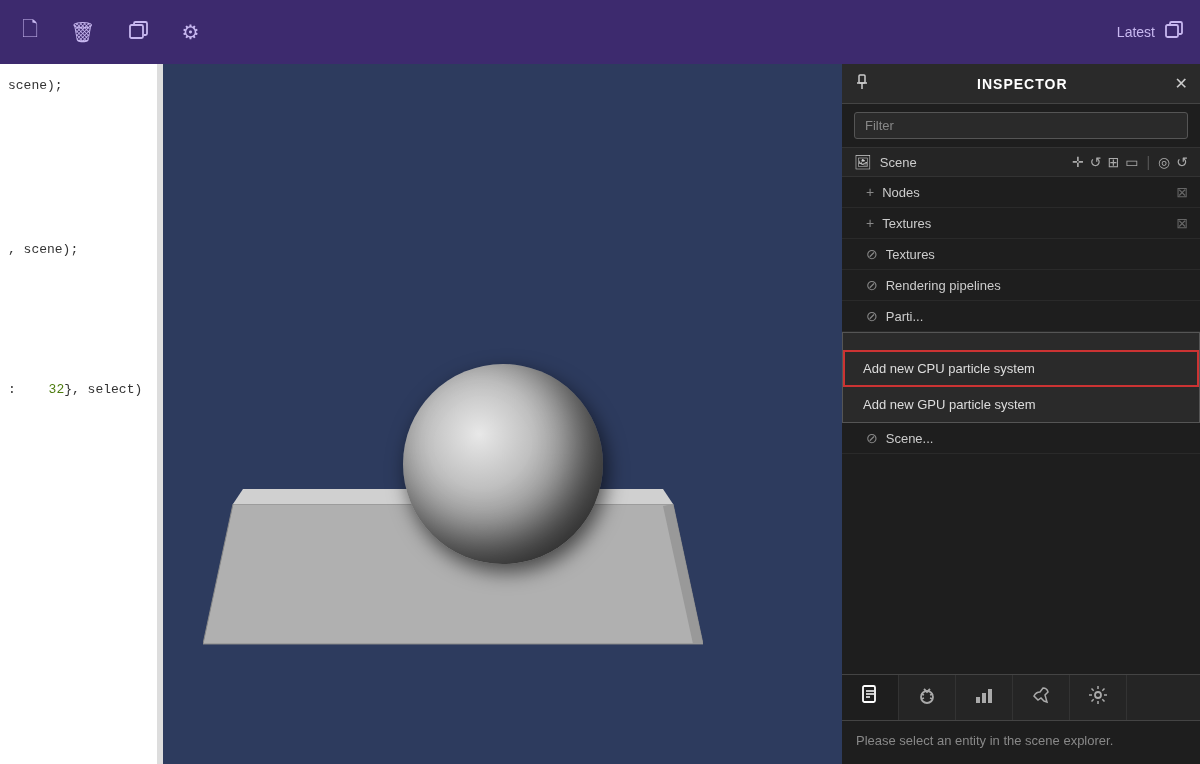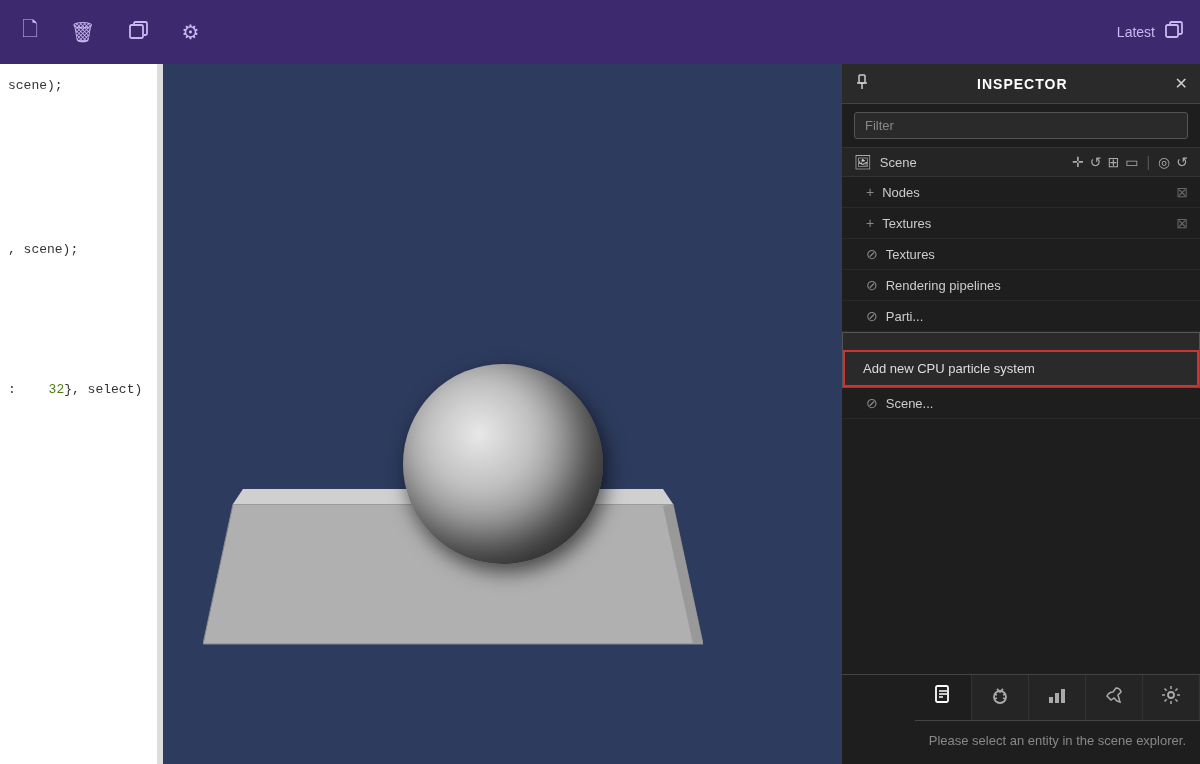--- a/index.html
+++ b/index.html
@@ -200,21 +200,20 @@
       margin-top: 17px;
     }
 
     
     .bottom-tabs {
       height: 90px;
       background: #1e1e1e;
       border-top: 1px solid #444;
       display: flex;
       flex-direction: column;
-      align-items: flex-end;
     }
     .bottom-tab-bar {
       display: flex;
       background: #252525;
       border-bottom: 1px solid #444;
     }
     .bottom-tab {
       padding: 10px 18px;
       color: #aaa;
       font-size: 18px;
@@ -359,20 +358,23 @@
       <div style="position: relative;">
         <div class="inspector-item">
           <span class="item-icon">⊘</span>
           <span>Parti...</span>
         </div>
 
         <div class="dropdown-menu">
           <div class="dropdown-item-highlighted">
             <span>Add new CPU particle system</span>
           </div>
+          <div class="dropdown-item">
+            <span>Add new GPU particle system</span>
+          </div>
         </div>
       </div>
 
       <div class="inspector-item">
         <span class="item-icon">⊘</span>
         <span>Scene...</span>
       </div>
 
     </div>
 

